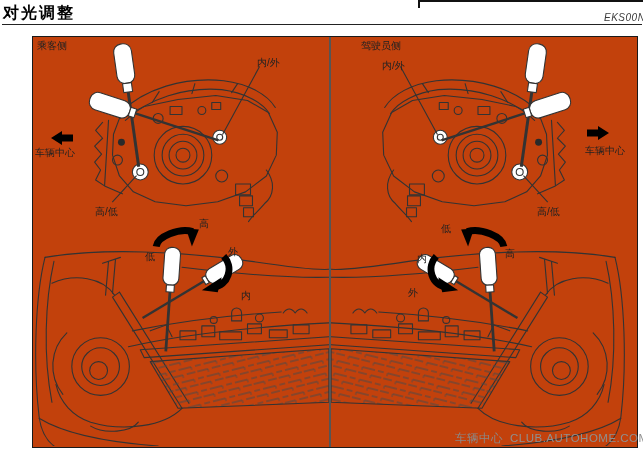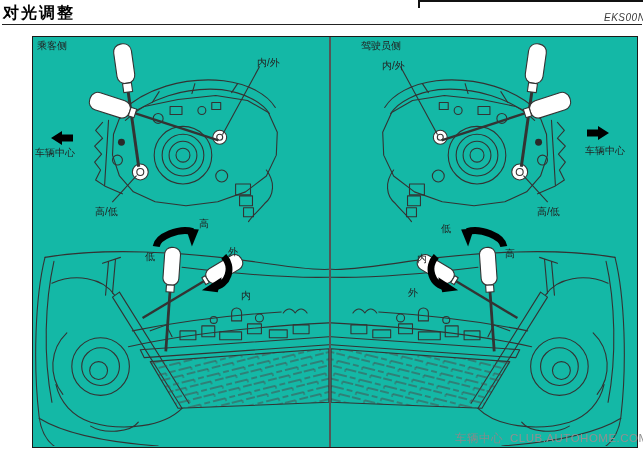--- a/index.html
+++ b/index.html
@@ -6,21 +6,21 @@
   #page{position:relative;width:643px;height:454px;background:#fff;overflow:hidden;
         font-family:"Liberation Sans","DejaVu Sans",sans-serif;color:#1a1a1a;}
   
   .top-crop-line{position:absolute;left:418px;top:0;width:225px;height:2px;background:#111;}
   .top-crop-tick{position:absolute;left:418px;top:0;width:2px;height:8px;background:#111;}
   .page-title{position:absolute;left:3px;top:3px;font-size:16px;font-weight:bold;letter-spacing:2px;color:#000;}
   .title-rule{position:absolute;left:2px;top:24px;width:640px;height:1px;background:#222;}
   .doc-code{position:absolute;left:604px;top:12px;width:39px;overflow:hidden;white-space:nowrap;
             font-size:10px;font-style:italic;color:#3a3a3a;letter-spacing:0.5px;}
   
-  .main-box{position:absolute;left:32px;top:36px;width:606px;height:412px;border:1.5px solid #1a1a1a;background:#14b8a6;box-sizing:border-box;}
+  .main-box{position:absolute;left:32px;top:36px;width:606px;height:412px;border:1.5px solid #1a1a1a;background:#c2410c;box-sizing:border-box;}
   .divider{position:absolute;left:296px;top:0;bottom:0;width:1.5px;background:#555;}
   .panel{position:absolute;top:0;height:409px;}
   .pL{left:0;width:296px;}
   .pR{left:298px;width:305px;}
   .panel svg.art{position:absolute;left:0;top:0;width:296px;height:409px;}
   .pR svg.art{transform:scaleX(-1);}
   .lbl{position:absolute;font-size:10px;color:#222;white-space:nowrap;line-height:1.1;}
   
   .pL .lbl-side{left:4px;top:3px;}
   .pL .lbl-inout{left:224px;top:20px;}

